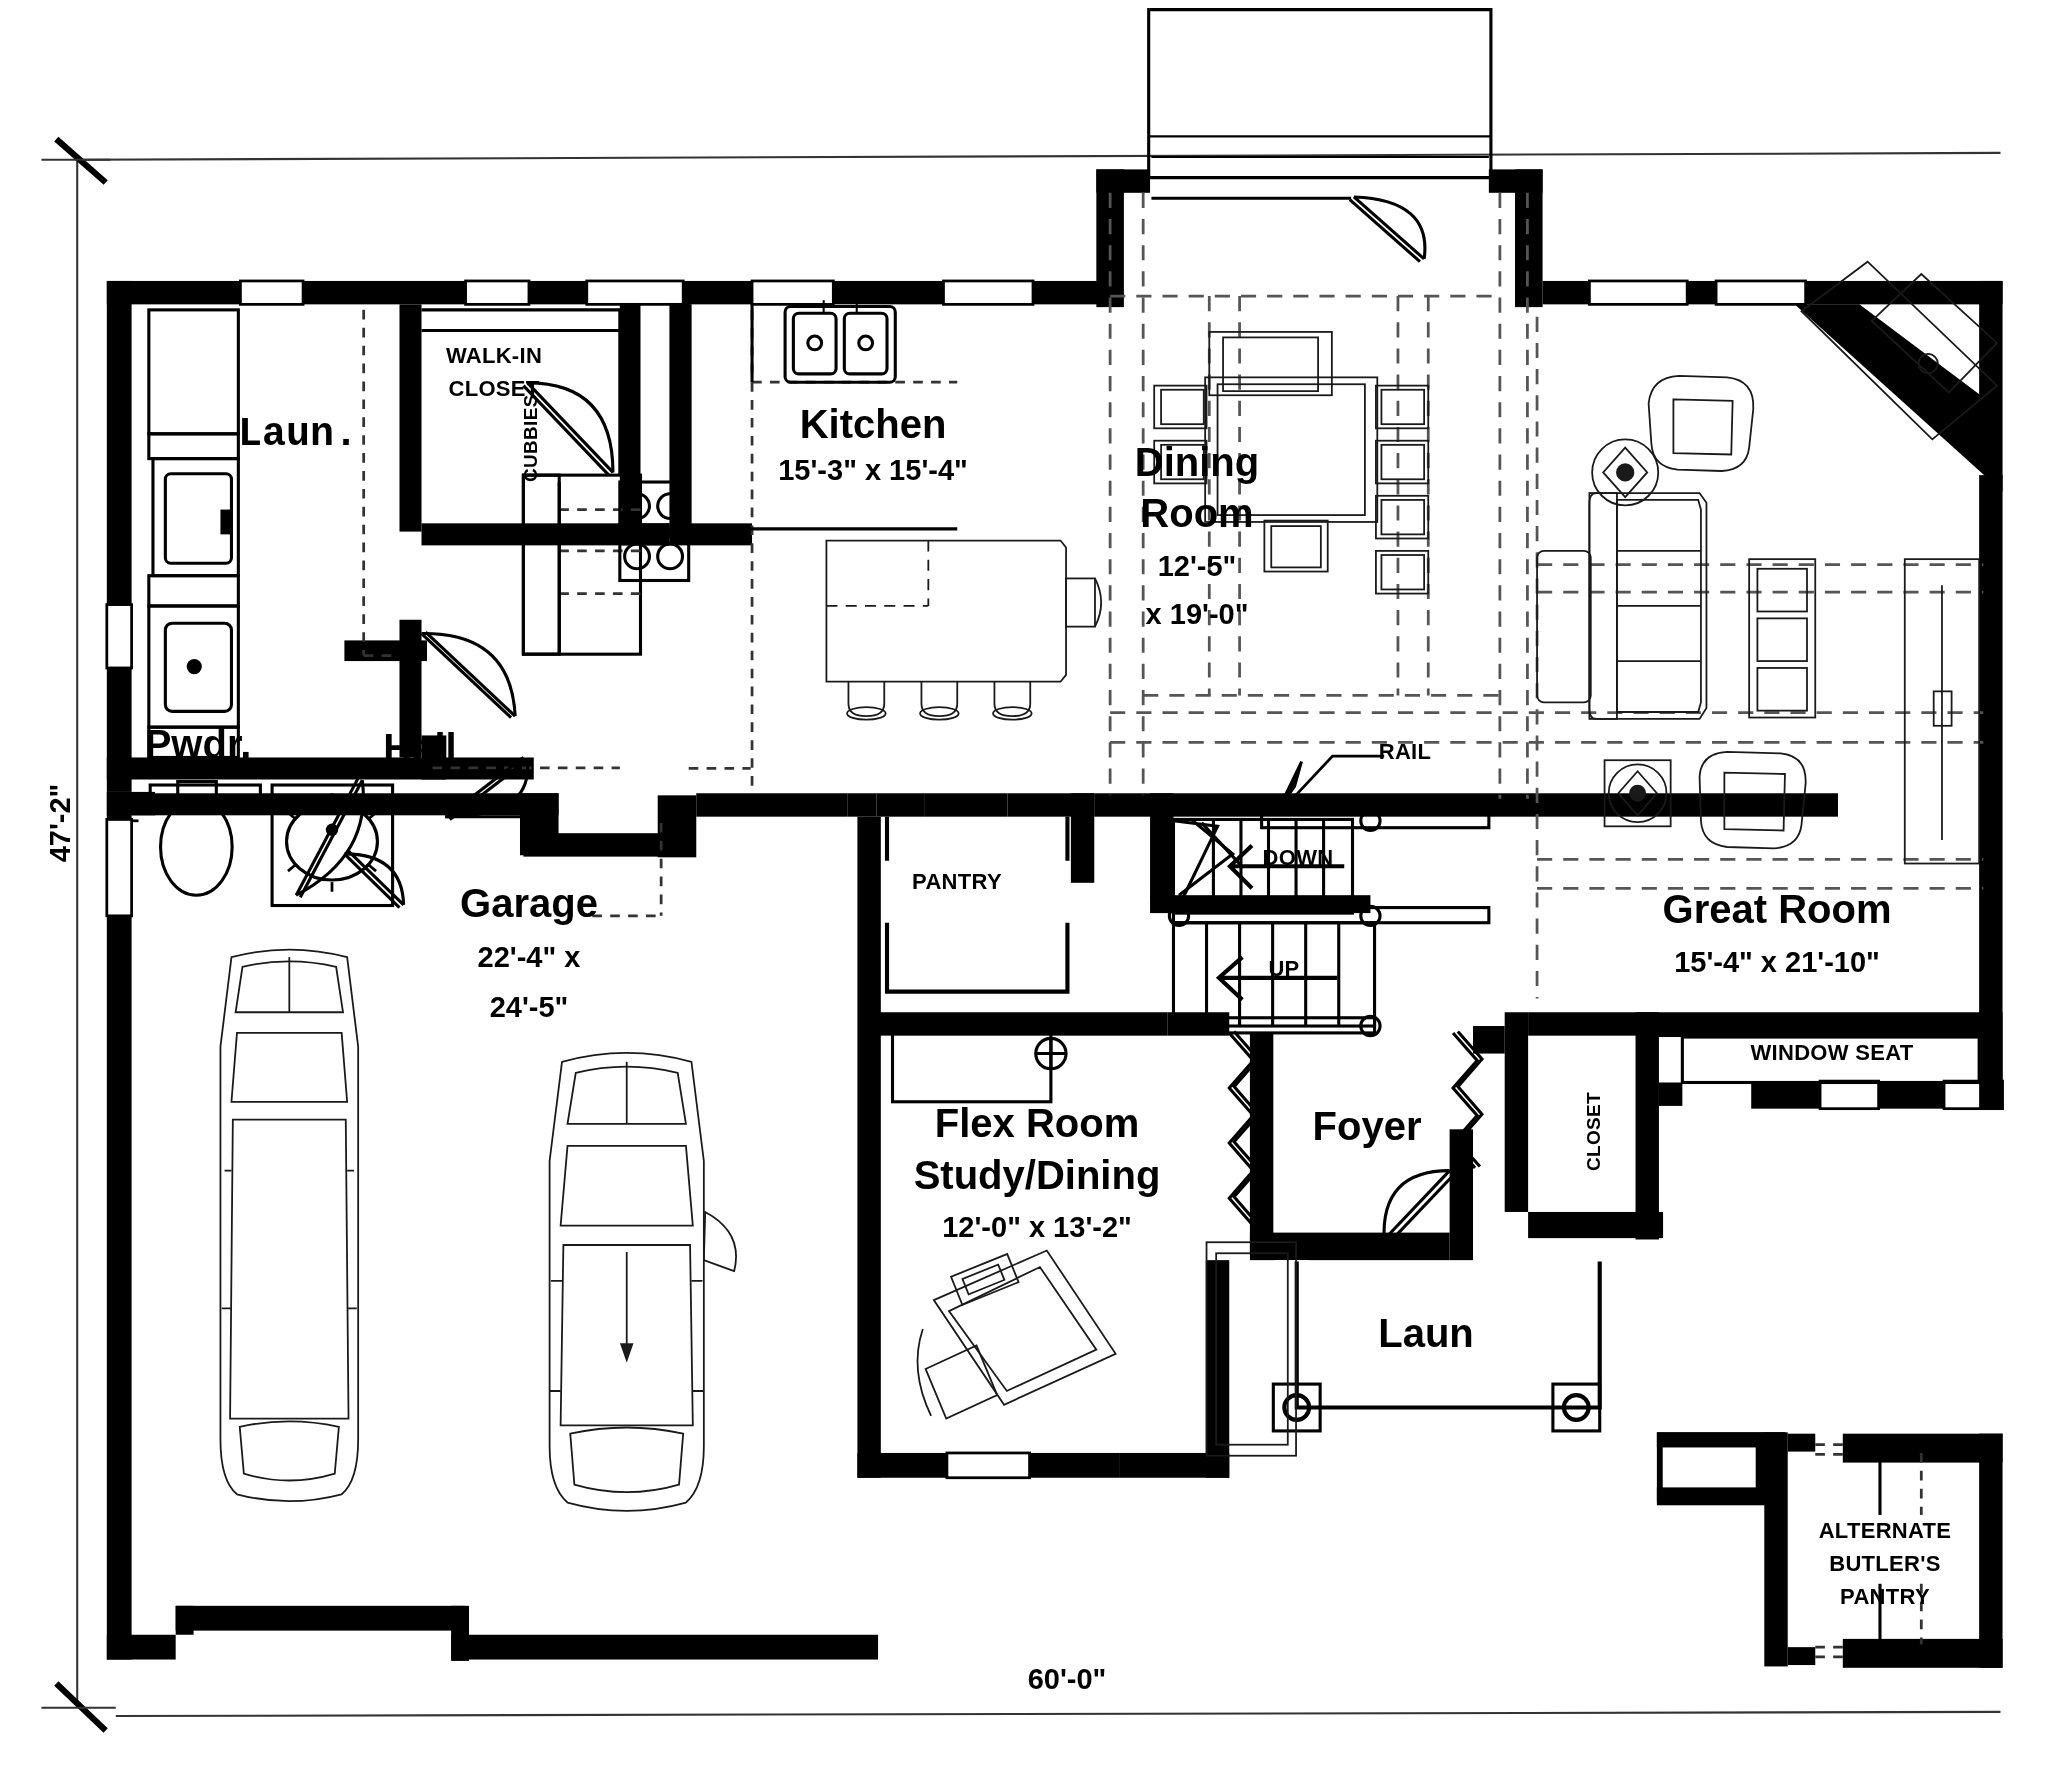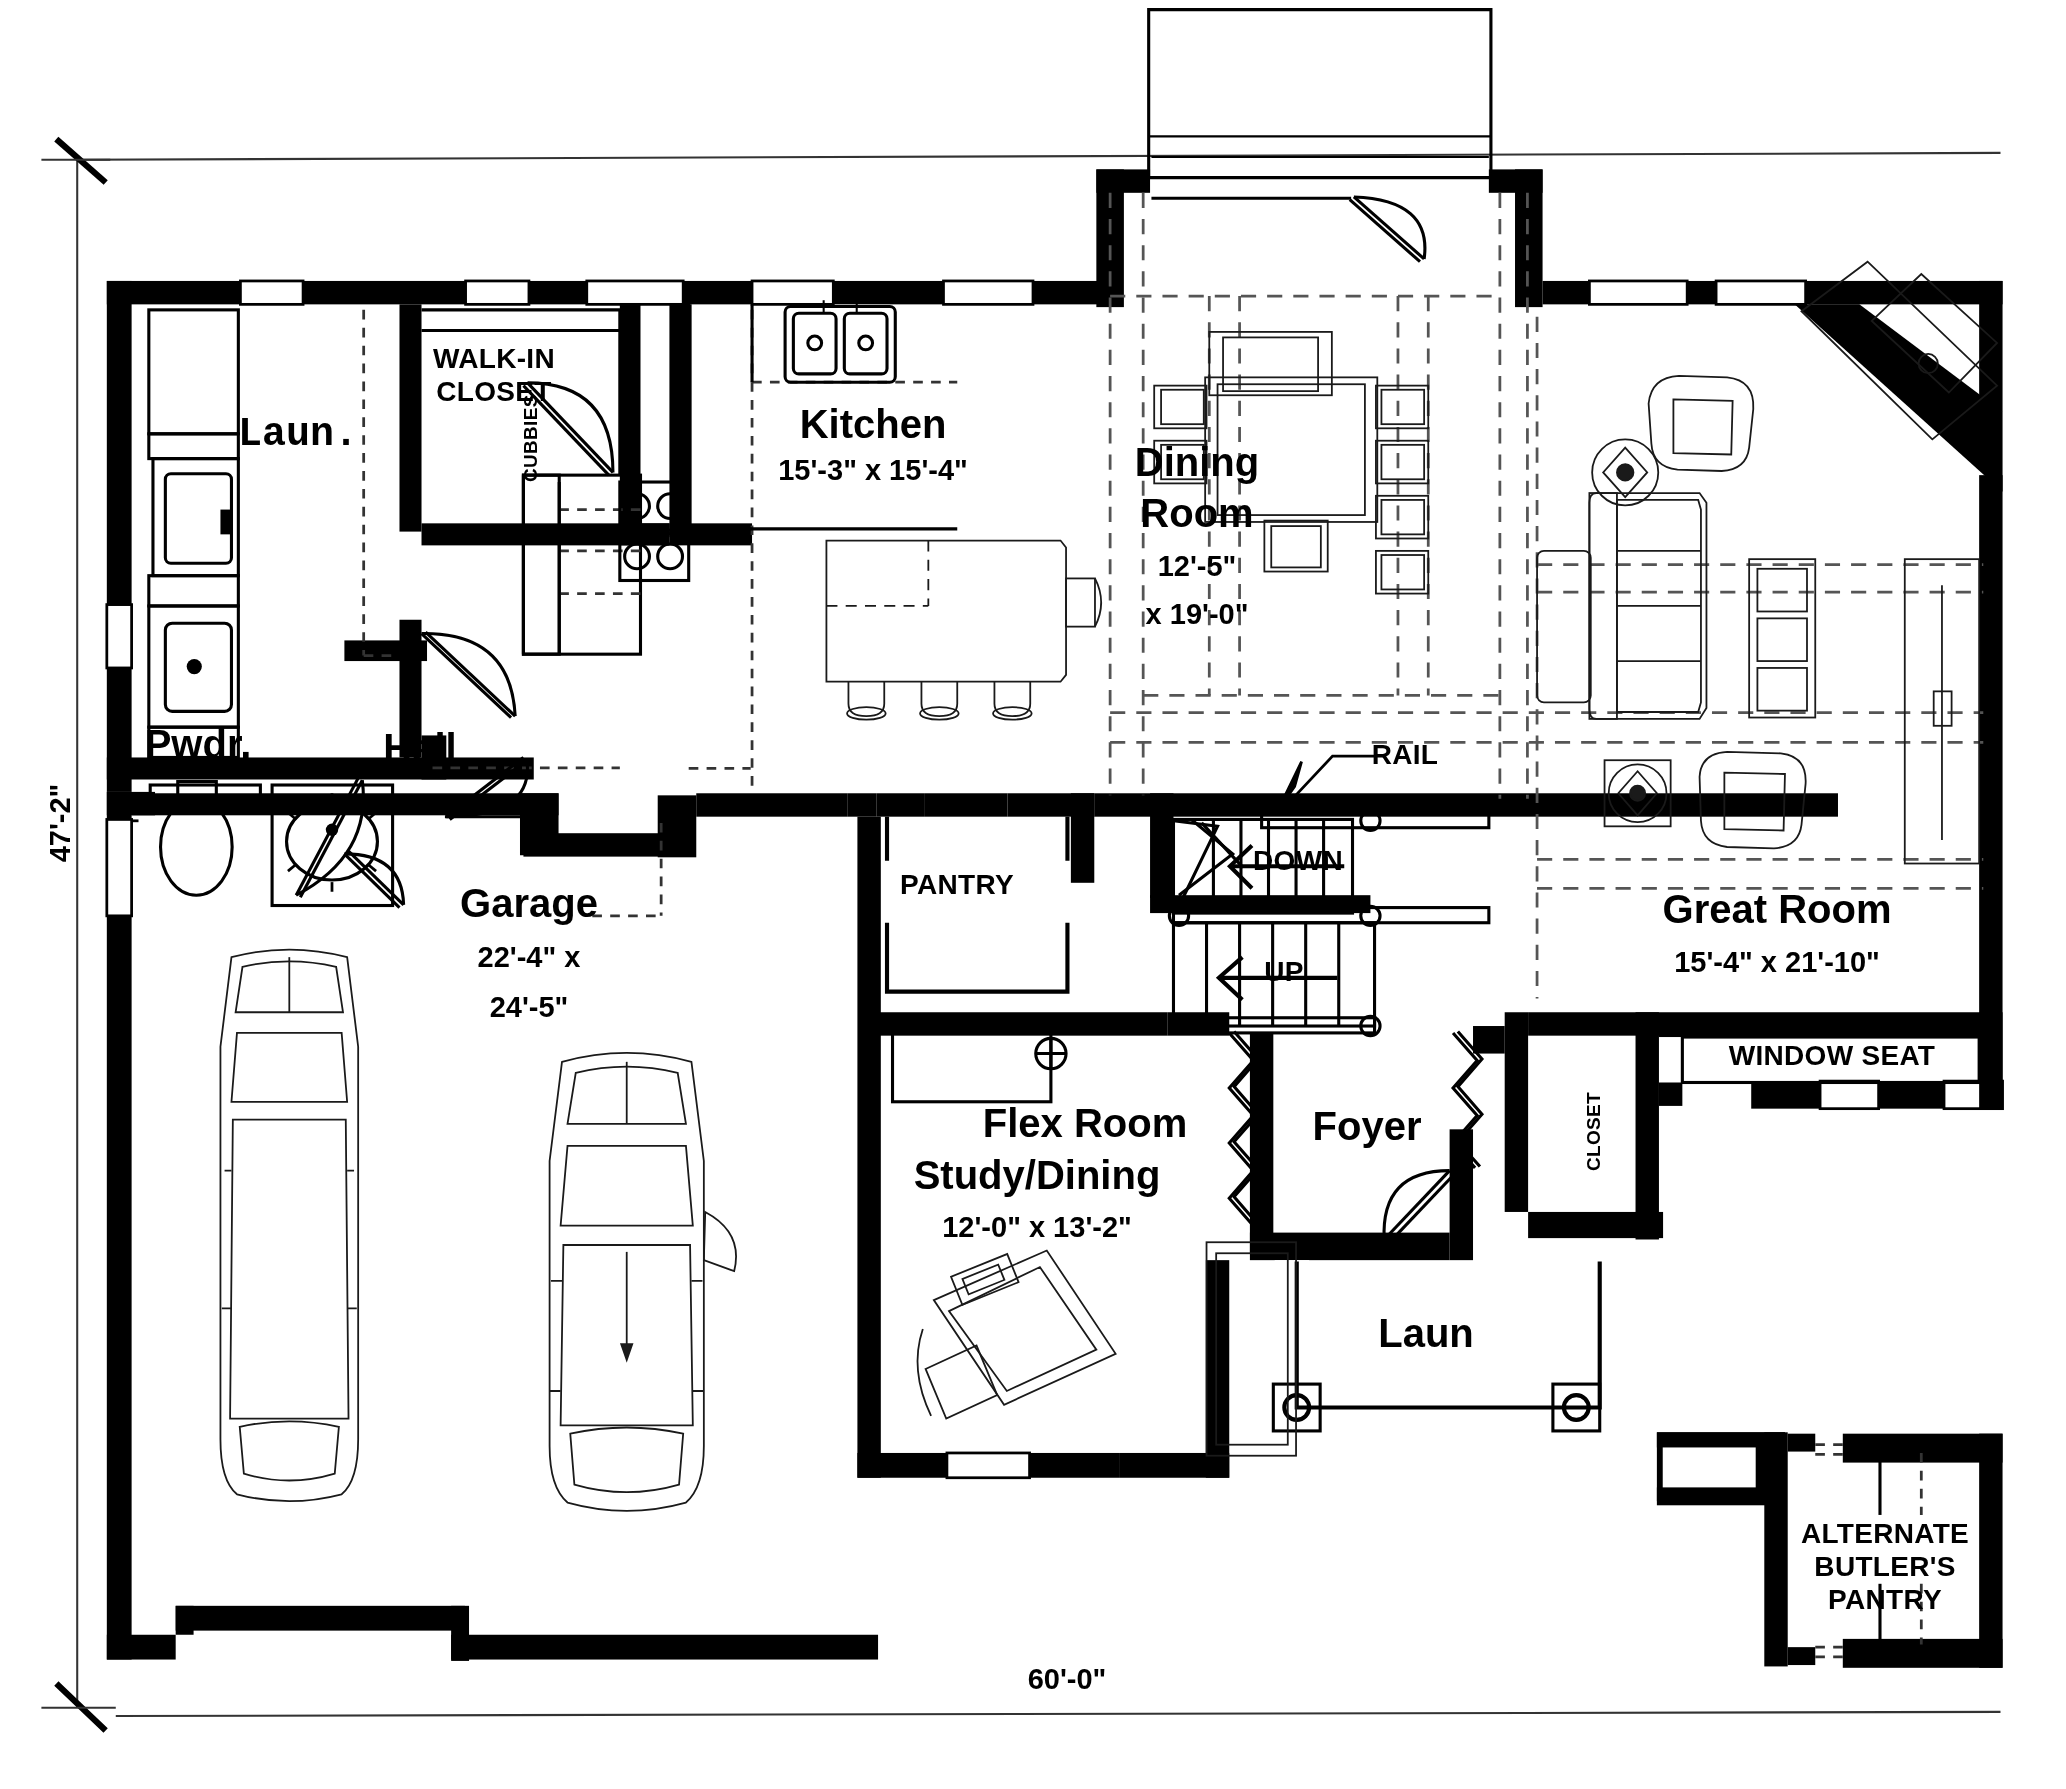--- a/index.html
+++ b/index.html
@@ -3,21 +3,21 @@
 <meta charset="utf-8">
 <style>
   html,body{margin:0;padding:0;background:#ffffff;}
   body{width:2066px;height:1789px;position:relative;overflow:hidden;
        font-family:"Liberation Sans",sans-serif;color:#000;}
   #plan{position:absolute;left:0;top:0;width:2066px;height:1789px;}
   .lbl{position:absolute;font-weight:bold;color:#000;white-space:nowrap;
        line-height:1.08;text-align:center;}
   .rm{font-size:40px;}
   .dim{font-size:29px;}
-  .sm{font-size:28px;letter-spacing:0.3px;}
+  .sm{font-size:22px;letter-spacing:0.3px;}
   .xsm{font-size:19px;letter-spacing:0.3px;}
   .ctr{transform:translateX(-50%);}
   svg{display:block;}
   .w{fill:#000;}          
   .thin{fill:none;stroke:#000;stroke-width:3;}
   .thin2{fill:none;stroke:#000;stroke-width:4.5;}
   .med{fill:none;stroke:#000;stroke-width:6;}
   .fx{fill:none;stroke:#1a1a1a;stroke-width:2.6;}
   .dash{fill:none;stroke:#555;stroke-width:4;stroke-dasharray:22 16;}
   .dash2{fill:none;stroke:#333;stroke-width:4;stroke-dasharray:14 12;}
@@ -571,21 +571,21 @@
   <div class="lbl rm ctr" style="left:529px;top:882px;">Garage</div>
   <div class="lbl dim ctr" style="left:529px;top:942px;">22'-4" x</div>
   <div class="lbl dim ctr" style="left:529px;top:992px;">24'-5"</div>
 
   <div class="lbl sm ctr" style="left:957px;top:870px;">PANTRY</div>
 
   <div class="lbl sm ctr" style="left:1405px;top:740px;">RAIL</div>
   <div class="lbl sm ctr" style="left:1298px;top:846px;">DOWN</div>
   <div class="lbl sm ctr" style="left:1284px;top:957px;">UP</div>
 
-  <div class="lbl rm ctr" style="left:1037px;top:1102px;margin-left:48px;">Flex Room</div>
+  <div class="lbl rm ctr" style="left:1037px;top:1102px;">Flex Room</div>
   <div class="lbl rm ctr" style="left:1037px;top:1154px;">Study/Dining</div>
   <div class="lbl dim ctr" style="left:1037px;top:1212px;">12'-0" x 13'-2"</div>
 
   <div class="lbl rm ctr" style="left:1367px;top:1105px;">Foyer</div>
 
   <div class="lbl xsm" style="left:1584px;top:1171px;transform:rotate(-90deg);transform-origin:left top;">CLOSET</div>
 
   <div class="lbl rm ctr" style="left:1426px;top:1312px;">Laun</div>
 
   <div class="lbl sm ctr" style="left:1885px;top:1519px;">ALTERNATE</div>

